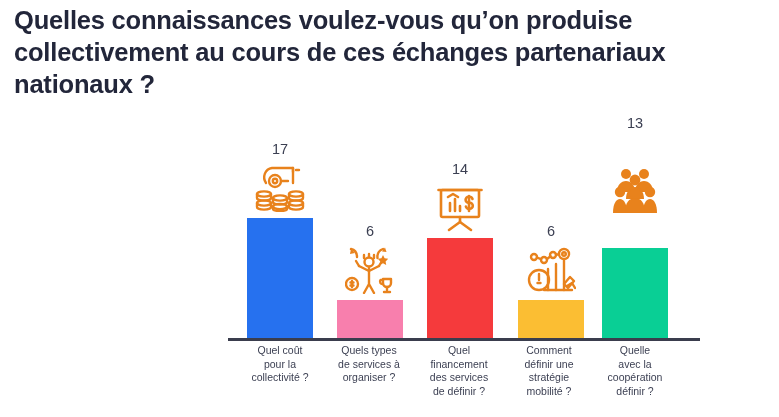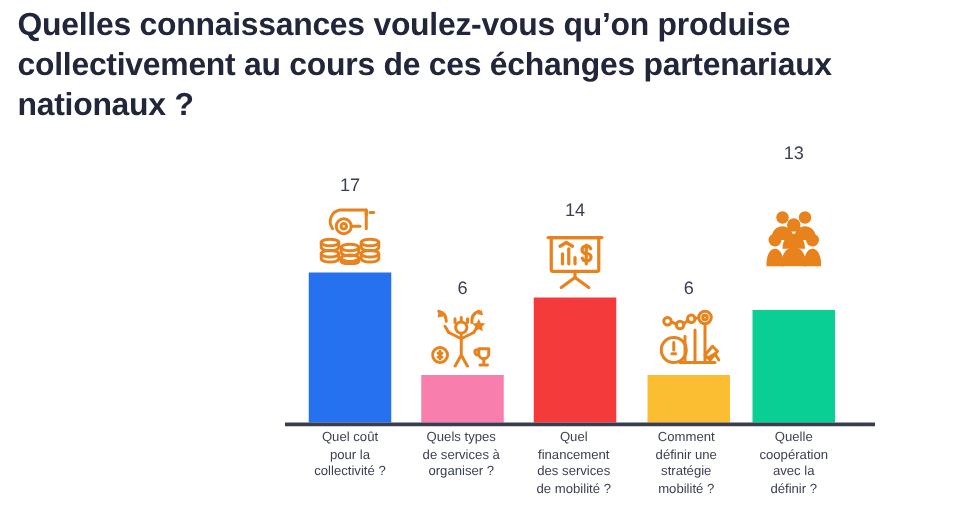--- a/index.html
+++ b/index.html
@@ -231,28 +231,28 @@
   </div>
   <div class="x-label" style="left:317px;">
     <span>Quels types</span>
     <span>de services à</span>
     <span>organiser ?</span>
   </div>
   <div class="x-label" style="left:407px;">
     <span>Quel</span>
     <span>financement</span>
     <span>des services</span>
-    <span>de mobilité ?</span>
+    <span>de définir ?</span>
   </div>
   <div class="x-label" style="left:497px;">
     <span>Comment</span>
     <span>définir une</span>
     <span>stratégie</span>
     <span>mobilité ?</span>
   </div>
   <div class="x-label" style="left:583px;">
     <span>Quelle</span>
+    <span>avec la</span>
     <span>coopération</span>
-    <span>avec la</span>
     <span>définir ?</span>
   </div>
 
 </div>
 
 </body></html>

